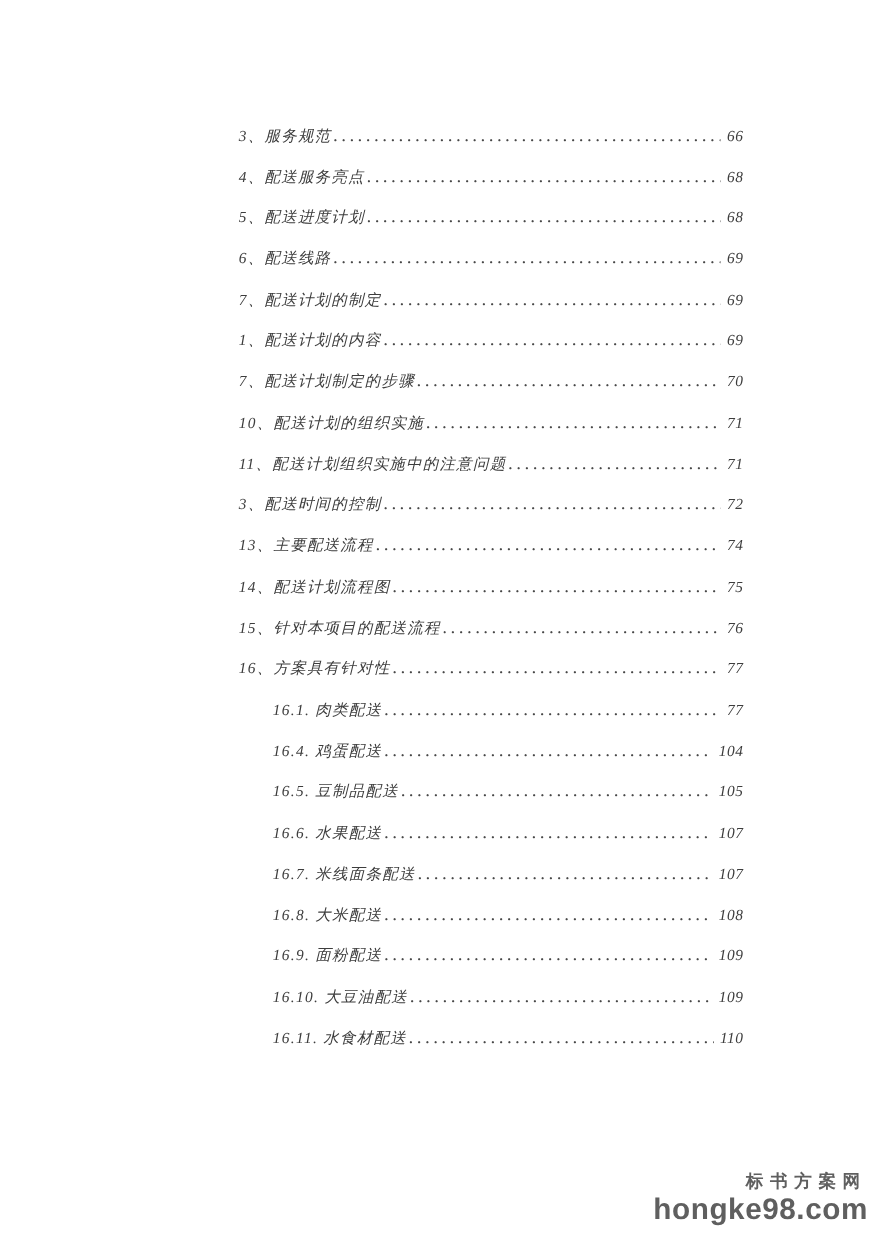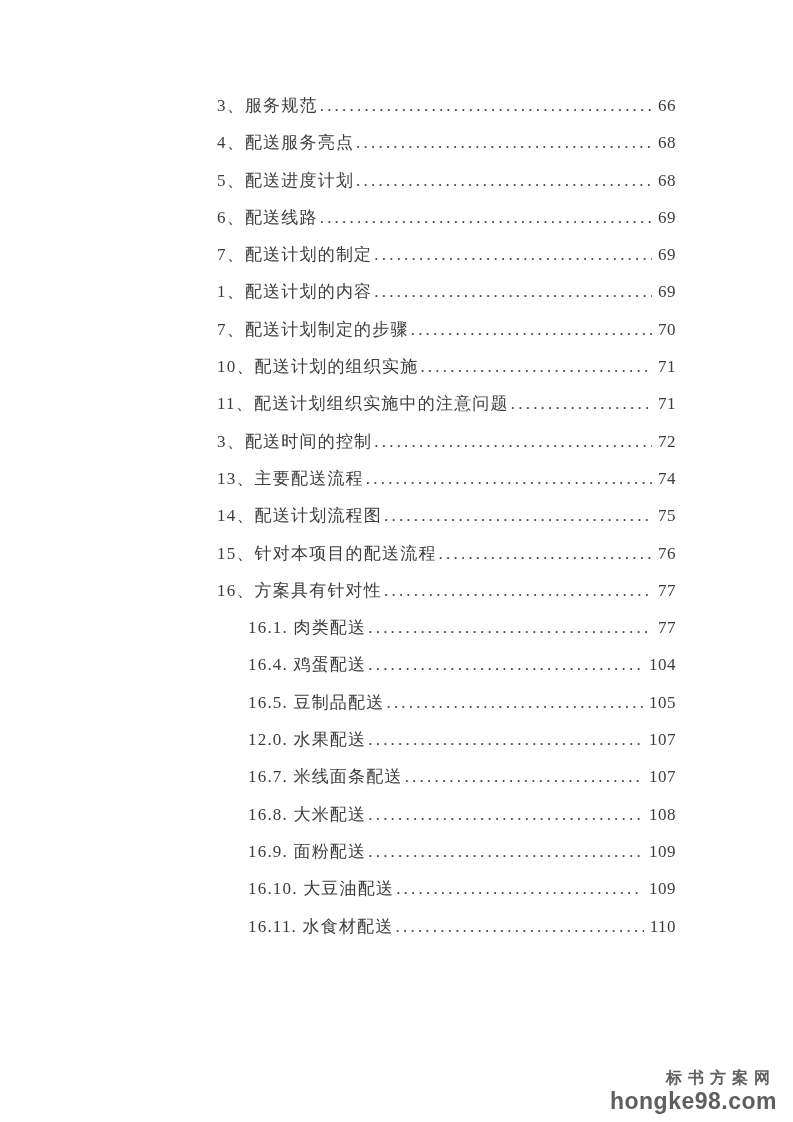--- a/index.html
+++ b/index.html
@@ -13,24 +13,25 @@
     color: #3d3d3d;
   }
   .toc {
     position: absolute;
     left: 217px;
     top: 96px;
     width: 459px;
   }
   .toc-row {
     display: flex;
-    align-items: flex-start;
+    align-items: flex-end;
     height: 37.3px;
-    font-size: 17px;
+    font-size: 14px;
     line-height: 1.2;
+    font-style: italic;
   }
   .toc-row.sub { padding-left: 31px; }
   .toc-title {
     white-space: nowrap;
     letter-spacing: 1.2px;
   }
   .toc-dots {
     flex: 1;
     overflow: hidden;
     white-space: nowrap;
@@ -41,36 +42,36 @@
     content: "........................................................................................................................";
     letter-spacing: 3.2px;
     font-size: 17px;
   }
   .toc-page {
     white-space: nowrap;
     letter-spacing: 0.5px;
   }
   .watermark {
     position: absolute;
-    right: 16px;
+    right: 4px;
     bottom: 9px;
     text-align: right;
     color: #5f5f5f;
     font-family: "Liberation Sans", "DejaVu Sans", sans-serif;
   }
   .wm-name {
     font-weight: bold;
     font-size: 16px;
     letter-spacing: 6px;
     margin-right: 1px;
     margin-bottom: 1px;
   }
   .wm-url {
     font-weight: bold;
-    font-size: 23px;
+    font-size: 27px;
     letter-spacing: 0.5px;
     line-height: 1;
   }
 </style>
 </head>
 <body>
 
 <div class="page">
   <div class="toc">
 
@@ -153,21 +154,21 @@
       <span class="toc-title">16.4. 鸡蛋配送</span>
       <span class="toc-dots"></span>
       <span class="toc-page">104</span>
     </div>
     <div class="toc-row sub">
       <span class="toc-title">16.5. 豆制品配送</span>
       <span class="toc-dots"></span>
       <span class="toc-page">105</span>
     </div>
     <div class="toc-row sub">
-      <span class="toc-title">12.0. 水果配送</span>
+      <span class="toc-title">16.6. 水果配送</span>
       <span class="toc-dots"></span>
       <span class="toc-page">107</span>
     </div>
     <div class="toc-row sub">
       <span class="toc-title">16.7. 米线面条配送</span>
       <span class="toc-dots"></span>
       <span class="toc-page">107</span>
     </div>
     <div class="toc-row sub">
       <span class="toc-title">16.8. 大米配送</span>

